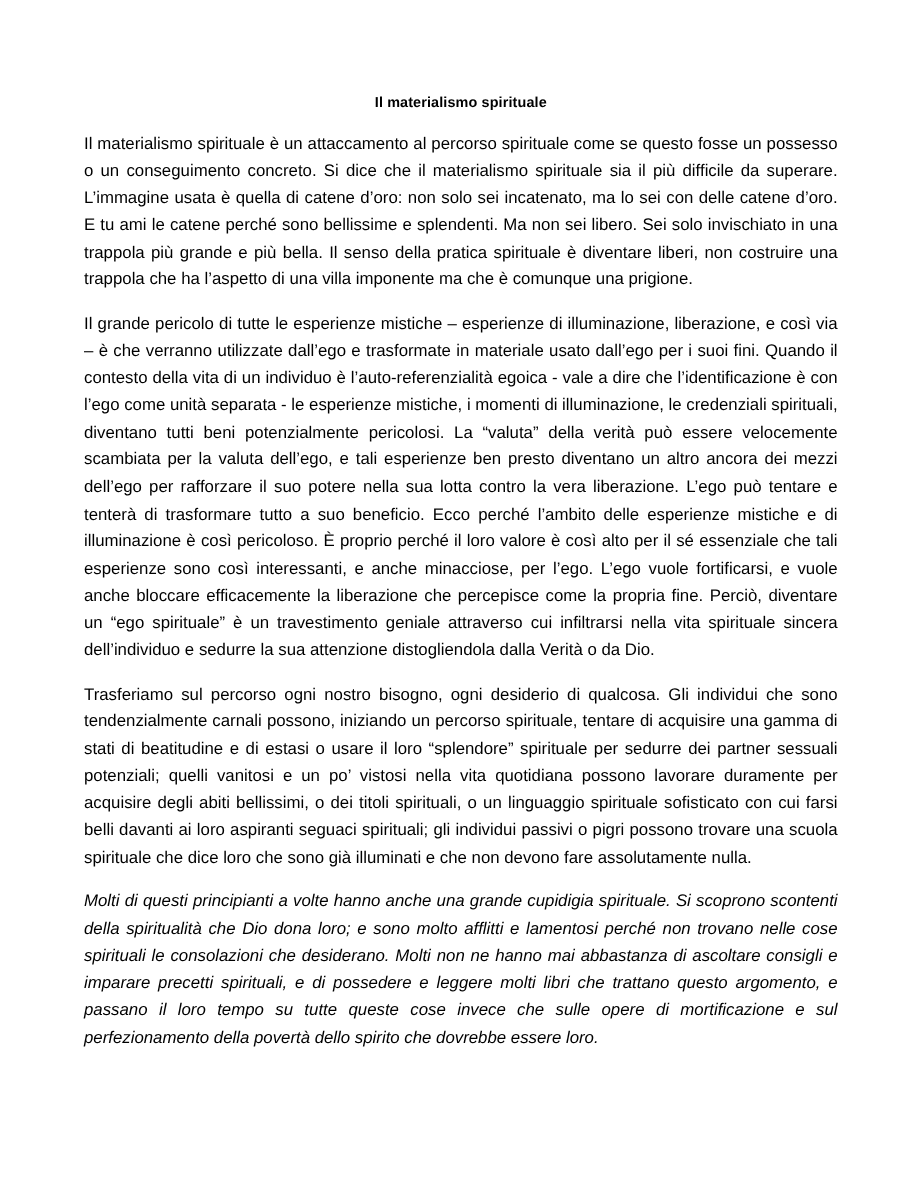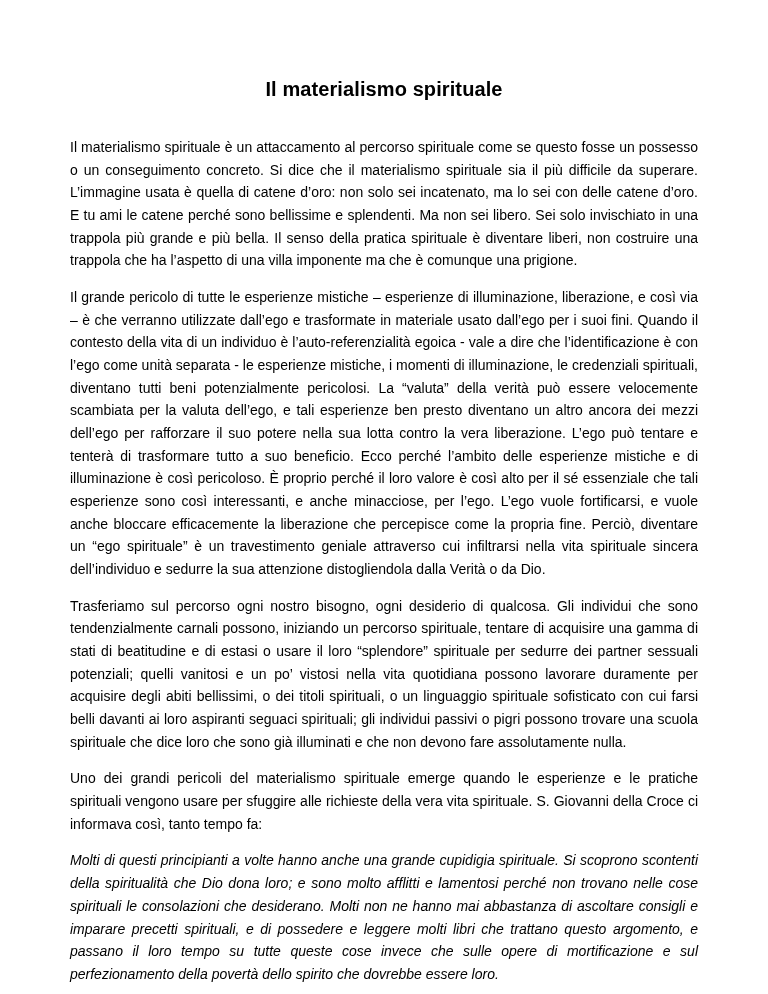--- a/index.html
+++ b/index.html
@@ -15,24 +15,24 @@
   }
   .page {
     width: 768px;
     height: 994px;
     box-sizing: border-box;
     padding: 78px 70px 40px 70px;
     background: #ffffff;
     position: relative;
   }
   .doc-title {
-    font-size: 20px;
+    font-size: 12px;
     font-weight: bold;
     text-align: center;
-    margin: 0 0 35px 0;
+    margin: 0 0 16px 0;
     letter-spacing: 0.1px;
   }
   .para {
     font-size: 14px;
     line-height: 1.62;
     text-align: justify;
     text-justify: inter-word;
     margin: 10px 0 14px 0;
     hyphens: none;
   }
@@ -44,16 +44,15 @@
 </head>
 <body>
 
 <div class="page">
 
   <h1 class="doc-title">Il materialismo spirituale</h1>
 
   <p class="para">Il materialismo spirituale è un attaccamento al percorso spirituale come se questo fosse un possesso o un conseguimento concreto. Si dice che il materialismo spirituale sia il più difficile da superare. L’immagine usata è quella di catene d’oro: non solo sei incatenato, ma lo sei con delle catene d’oro. E tu ami le catene perché sono bellissime e splendenti. Ma non sei libero. Sei solo invischiato in una trappola più grande e più bella. Il senso della pratica spirituale è diventare liberi, non costruire una trappola che ha l’aspetto di una villa imponente ma che è comunque una prigione.</p>
   <p class="para">Il grande pericolo di tutte le esperienze mistiche – esperienze di illuminazione, liberazione, e così via – è che verranno utilizzate dall’ego e trasformate in materiale usato dall’ego per i suoi fini. Quando il contesto della vita di un individuo è l’auto-referenzialità egoica - vale a dire che l’identificazione è con l’ego come unità separata - le esperienze mistiche, i momenti di illuminazione, le credenziali spirituali, diventano tutti beni potenzialmente pericolosi. La “valuta” della verità può essere velocemente scambiata per la valuta dell’ego, e tali esperienze ben presto diventano un altro ancora dei mezzi dell’ego per rafforzare il suo potere nella sua lotta contro la vera liberazione. L’ego può tentare e tenterà di trasformare tutto a suo beneficio. Ecco perché l’ambito delle esperienze mistiche e di illuminazione è così pericoloso. È proprio perché il loro valore è così alto per il sé essenziale che tali esperienze sono così interessanti, e anche minacciose, per l’ego. L’ego vuole fortificarsi, e vuole anche bloccare efficacemente la liberazione che percepisce come la propria fine. Perciò, diventare un “ego spirituale” è un travestimento geniale attraverso cui infiltrarsi nella vita spirituale sincera dell’individuo e sedurre la sua attenzione distogliendola dalla Verità o da Dio.</p>
   <p class="para">Trasferiamo sul percorso ogni nostro bisogno, ogni desiderio di qualcosa. Gli individui che sono tendenzialmente carnali possono, iniziando un percorso spirituale, tentare di acquisire una gamma di stati di beatitudine e di estasi o usare il loro “splendore” spirituale per sedurre dei partner sessuali potenziali; quelli vanitosi e un po’ vistosi nella vita quotidiana possono lavorare duramente per acquisire degli abiti bellissimi, o dei titoli spirituali, o un linguaggio spirituale sofisticato con cui farsi belli davanti ai loro aspiranti seguaci spirituali; gli individui passivi o pigri possono trovare una scuola spirituale che dice loro che sono già illuminati e che non devono fare assolutamente nulla.</p>
-  <p class="para">Uno dei grandi pericoli del materialismo spirituale emerge quando le esperienze e le pratiche spirituali vengono usare per sfuggire alle richieste della vera vita spirituale. S. Giovanni della Croce ci informava così, tanto tempo fa:</p>
   <p class="para">Molti di questi principianti a volte hanno anche una grande cupidigia spirituale. Si scoprono scontenti della spiritualità che Dio dona loro; e sono molto afflitti e lamentosi perché non trovano nelle cose spirituali le consolazioni che desiderano. Molti non ne hanno mai abbastanza di ascoltare consigli e imparare precetti spirituali, e di possedere e leggere molti libri che trattano questo argomento, e passano il loro tempo su tutte queste cose invece che sulle opere di mortificazione e sul perfezionamento della povertà dello spirito che dovrebbe essere loro.</p>
 
 </div>
 
 </body></html>

